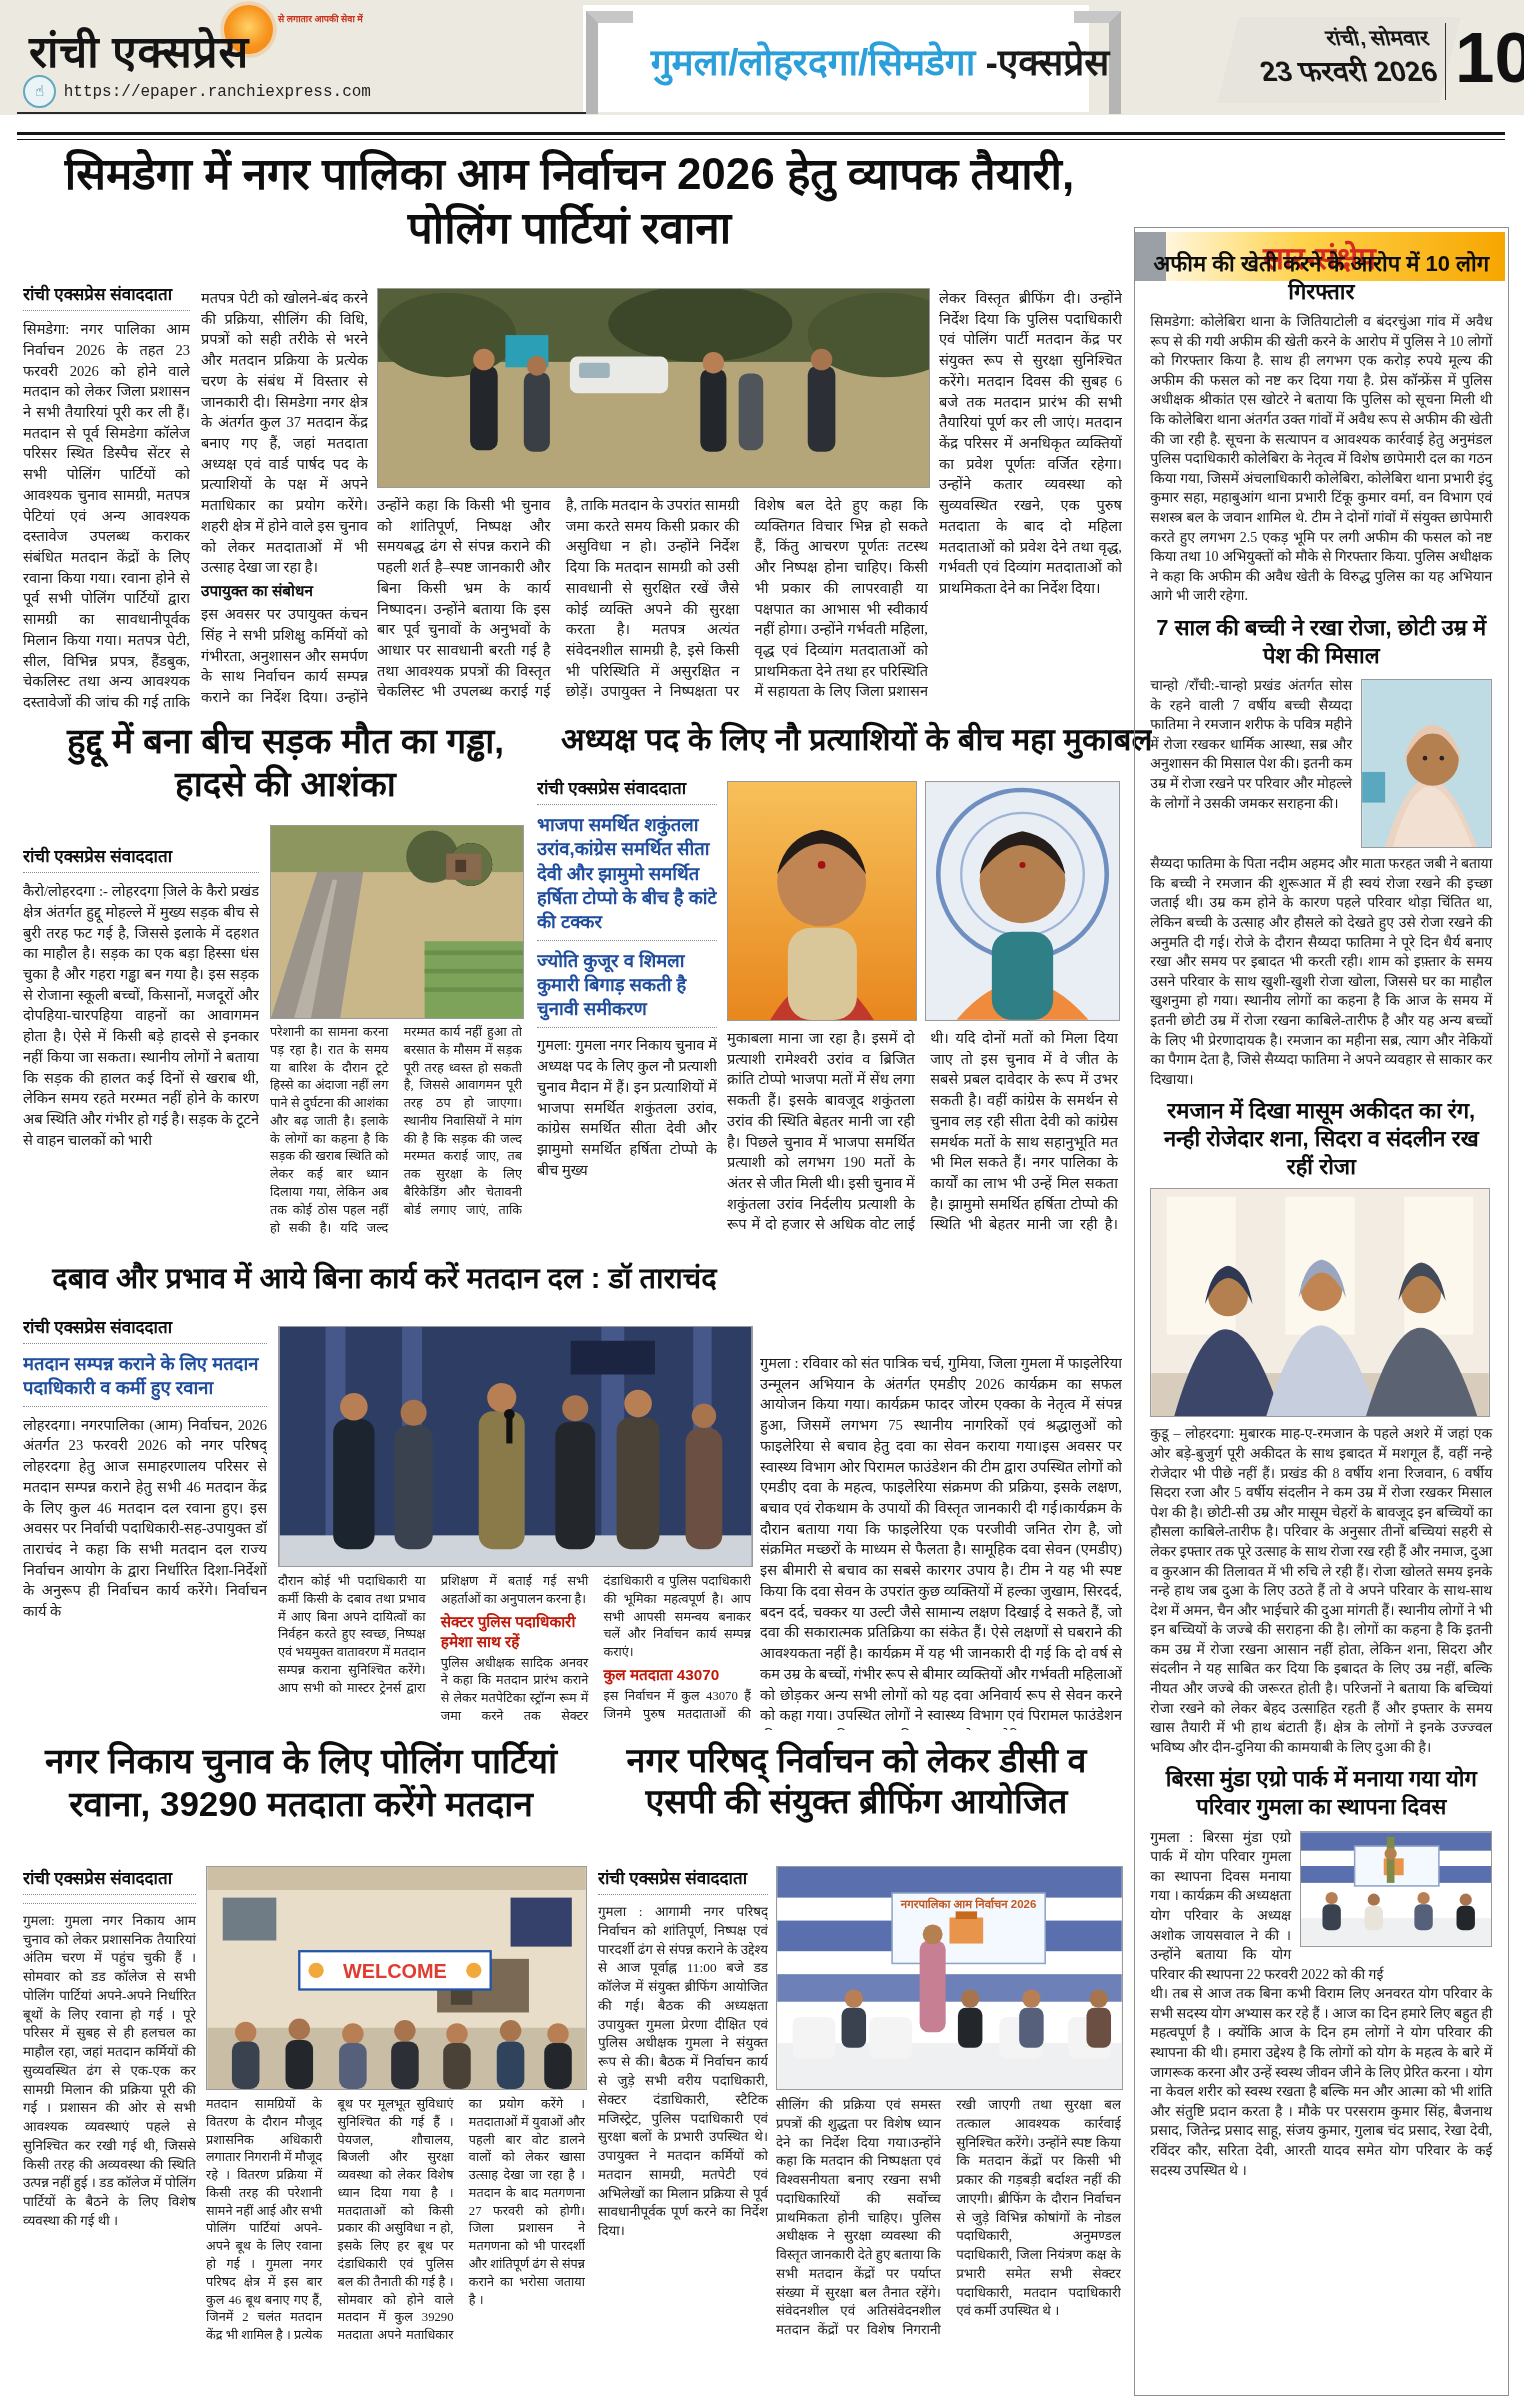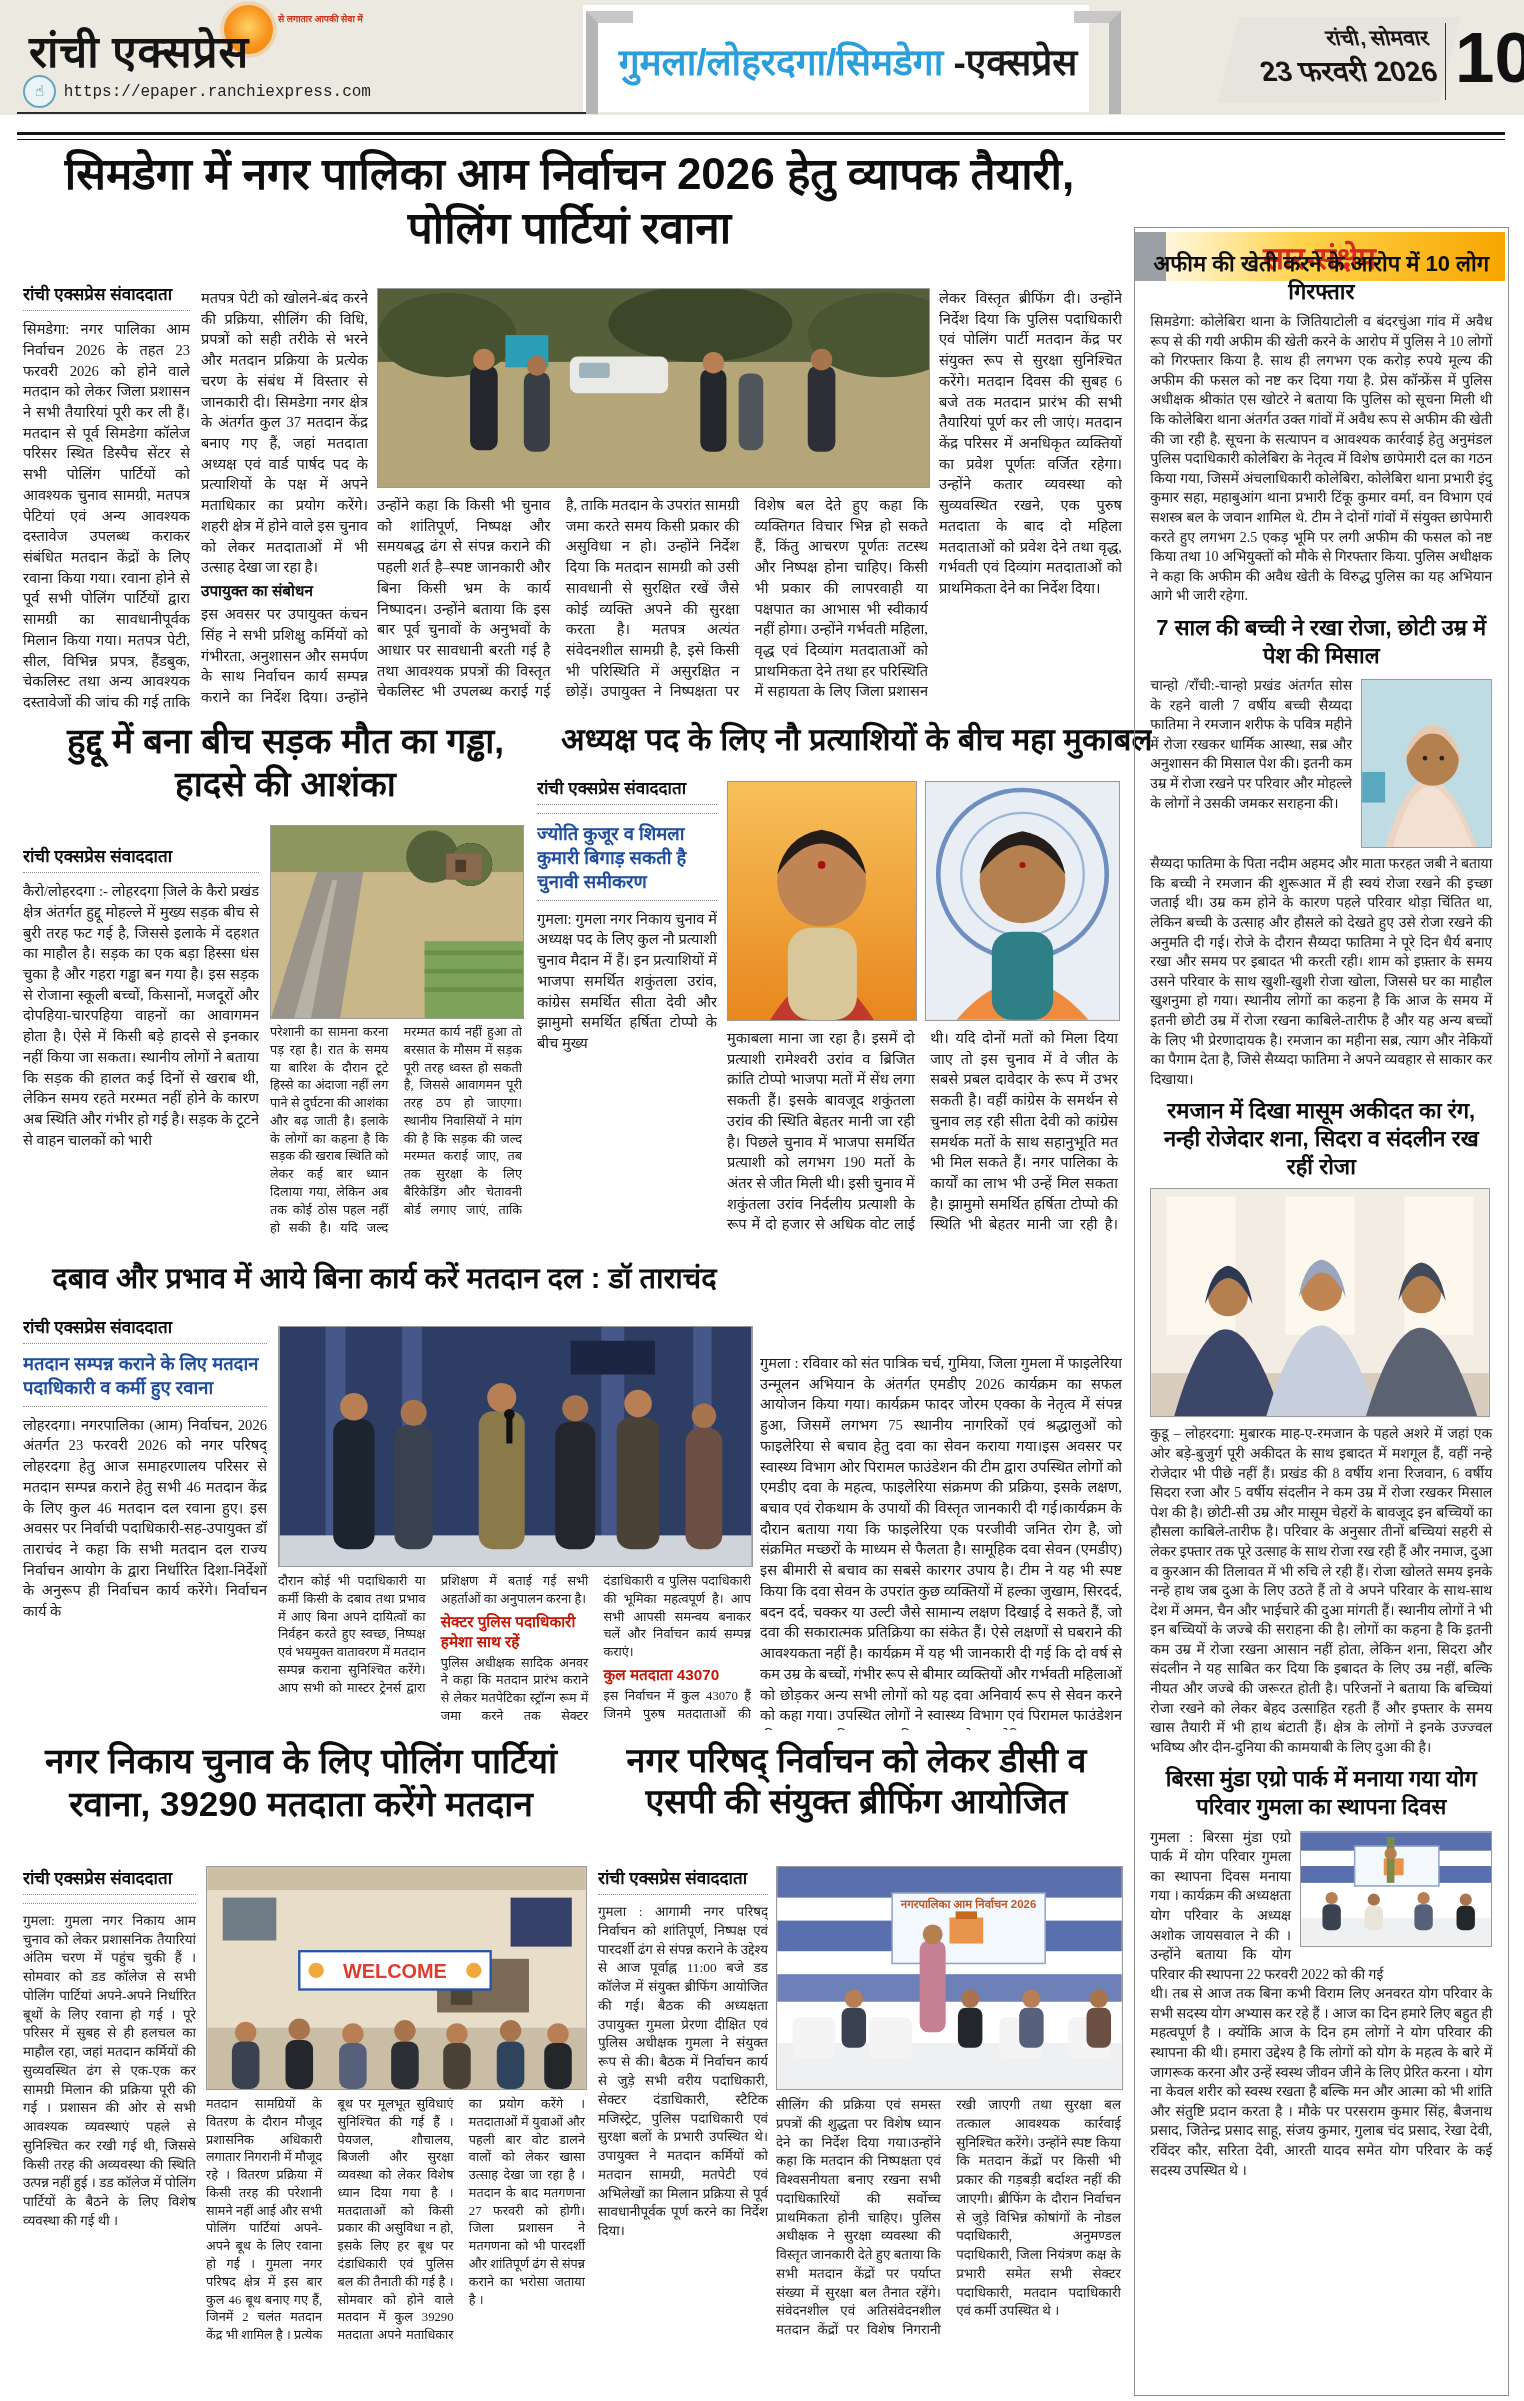--- a/index.html
+++ b/index.html
@@ -9,21 +9,21 @@
   
   .band{background:#ece9e1;}
   .logo{font-family:"Liberation Sans",sans-serif;font-weight:800;font-size:44px;color:#141414;letter-spacing:0.8px;position:relative;z-index:2;}
   .sun{width:49px;height:49px;border-radius:50%;background:radial-gradient(circle at 50% 45%,#ffd267 0%,#f7941d 55%,#f07e12 100%);box-shadow:0 0 0 3.8px rgba(247,148,29,.25);z-index:1;}
   .tagline{font-size:9.2px;color:#c9341d;font-family:"Liberation Sans",sans-serif;font-weight:700;}
   .urlrow{display:flex;align-items:center;gap:7.7px;font-family:"Liberation Mono",monospace;font-size:16px;color:#222;}
   .urlicon{width:29px;height:29px;border-radius:50%;background:#eaf4f7;border:2.3px solid #64a7c0;display:flex;align-items:center;justify-content:center;font-size:15.3px;color:#2a6f8c;}
   .urlline{border-bottom:2.3px solid #2a2a2a;}
   .bracketL{width:35px;height:91px;border-left:12.3px solid #b5b5b5;border-top:12.3px solid #c7c7c7;}
   .bracketR{width:35px;height:91px;border-right:12.3px solid #b5b5b5;border-top:12.3px solid #c7c7c7;}
-  .edition{font-family:"Liberation Sans",sans-serif;font-weight:800;font-size:37px;white-space:nowrap;text-align:center;}
+  .edition{font-family:"Liberation Sans",sans-serif;font-weight:800;font-size:37px;white-space:nowrap;text-align:center;margin-left:32px;}
   .edition .blue{color:#2b9fd9;}
   .datebox{background:#e7e4dd;transform:skewX(-14deg);}
   .datefix{transform:skewX(14deg);text-align:right;font-family:"Liberation Sans",sans-serif;font-weight:700;color:#161616;}
   .cityday{font-size:21px;}
   .dateline{font-size:28px;}
   .pageno{font-family:"Liberation Sans",sans-serif;font-weight:900;font-size:71px;color:#111;line-height:1;}
   .dblrule{border-top:3.1px solid #151515;}
   .dblrule2{border-top:0.8px solid #151515;}
   
   .hl{font-family:"Liberation Sans",sans-serif;font-weight:800;color:#0e0e0e;text-align:center;line-height:1.22;}
@@ -155,20 +155,21 @@
     </svg>
   </div>
 
   <div class="abs body-txt cols2 small-txt" style="left:270px;top:1024px;width:252px;height:224px;">परेशानी का सामना करना पड़ रहा है। रात के समय या बारिश के दौरान टूटे हिस्से का अंदाजा नहीं लग पाने से दुर्घटना की आशंका और बढ़ जाती है। इलाके के लोगों का कहना है कि सड़क की खराब स्थिति को लेकर कई बार ध्यान दिलाया गया, लेकिन अब तक कोई ठोस पहल नहीं हो सकी है। यदि जल्द मरम्मत कार्य नहीं हुआ तो बरसात के मौसम में सड़क पूरी तरह ध्वस्त हो सकती है, जिससे आवागमन पूरी तरह ठप हो जाएगा। स्थानीय निवासियों ने मांग की है कि सड़क की जल्द मरम्मत कराई जाए, तब तक सुरक्षा के लिए बैरिकेडिंग और चेतावनी बोर्ड लगाए जाएं, ताकि किसी भी अप्रिय घटना से बचा जा सके।</div>
 
   <div class="abs hl" style="left:531px;top:721px;width:591px;height:43px;font-size:31px;white-space:nowrap;overflow:hidden;margin-left:30px;">अध्यक्ष पद के लिए नौ प्रत्याशियों के बीच महा मुकाबला</div>
 
   <div class="abs" style="left:537px;top:776px;width:180px;height:474px;overflow:hidden;">
     <div class="byline">रांची एक्सप्रेस संवाददाता</div>
     <div class="dotrule"></div>
+    <div class="sub-blue">भाजपा समर्थित शकुंतला उरांव,कांग्रेस समर्थित सीता देवी और झामुमो समर्थित हर्षिता टोप्पो के बीच है कांटे की टक्कर</div>
     <div class="dotrule"></div>
     <div class="sub-blue">ज्योति कुजूर व शिमला कुमारी बिगाड़ सकती है चुनावी समीकरण</div>
     <div class="dotrule"></div>
     <div class="body-txt">गुमला: गुमला नगर निकाय चुनाव में अध्यक्ष पद के लिए कुल नौ प्रत्याशी चुनाव मैदान में हैं। इन प्रत्याशियों में भाजपा समर्थित शकुंतला उरांव, कांग्रेस समर्थित सीता देवी और झामुमो समर्थित हर्षिता टोप्पो के बीच मुख्य</div>
   </div>
 
   <div class="abs photo" style="left:727px;top:781px;width:188px;height:238px;">
     <svg viewBox="0 0 245 310">
       <rect width="245" height="310" fill="#f2a93b"></rect>
       <rect width="245" height="310" fill="url(#g1)"></rect>

